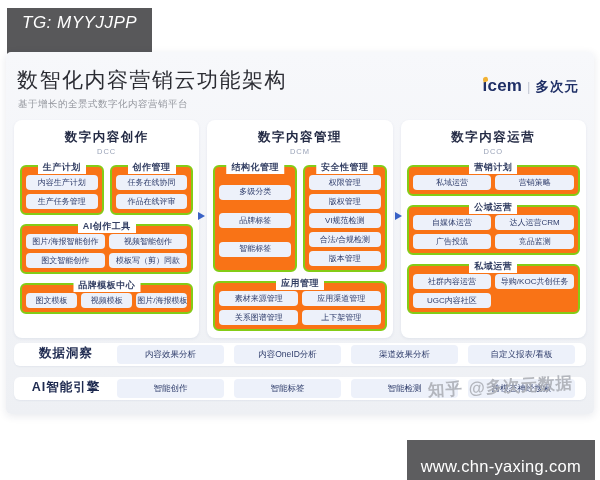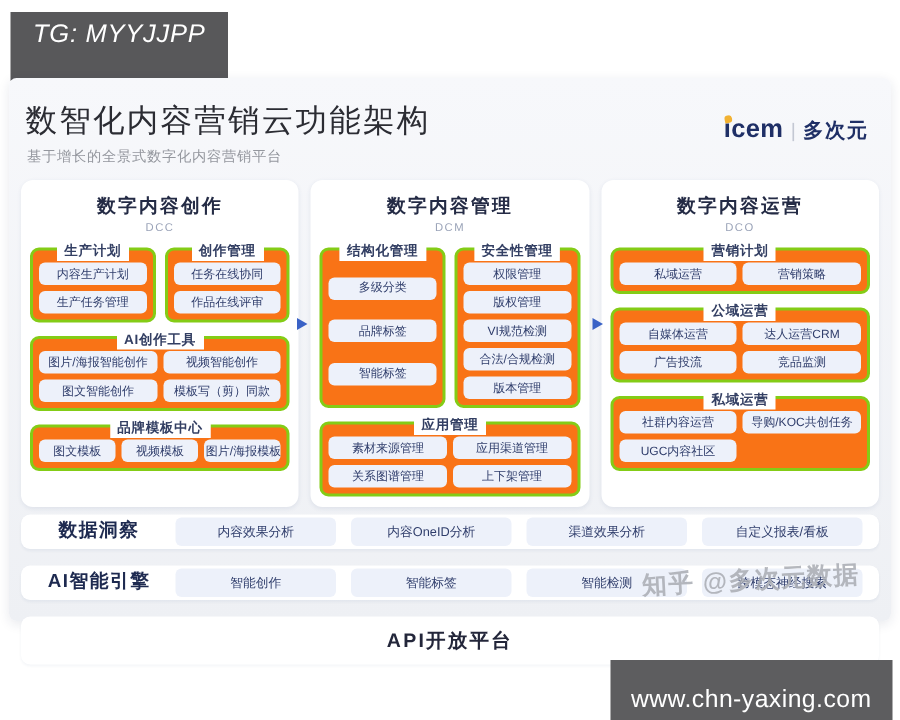--- a/index.html
+++ b/index.html
@@ -203,20 +203,19 @@
         </div>
         <div class="bar">
           <div class="bar-label">AI智能引擎</div>
           <div class="bar-chip">智能创作</div>
           <div class="bar-chip">智能标签</div>
           <div class="bar-chip">智能检测</div>
           <div class="bar-chip">跨模态神经搜索</div>
         </div>
       </div>
 
-    <div class="api-bar">API开放平台</div>
   </div>
 
   <div class="watermark">知乎 @多次元数据</div>
 
   <div class="site-badge">www.chn-yaxing.com</div>
 
 </div>
 
 </body></html>

